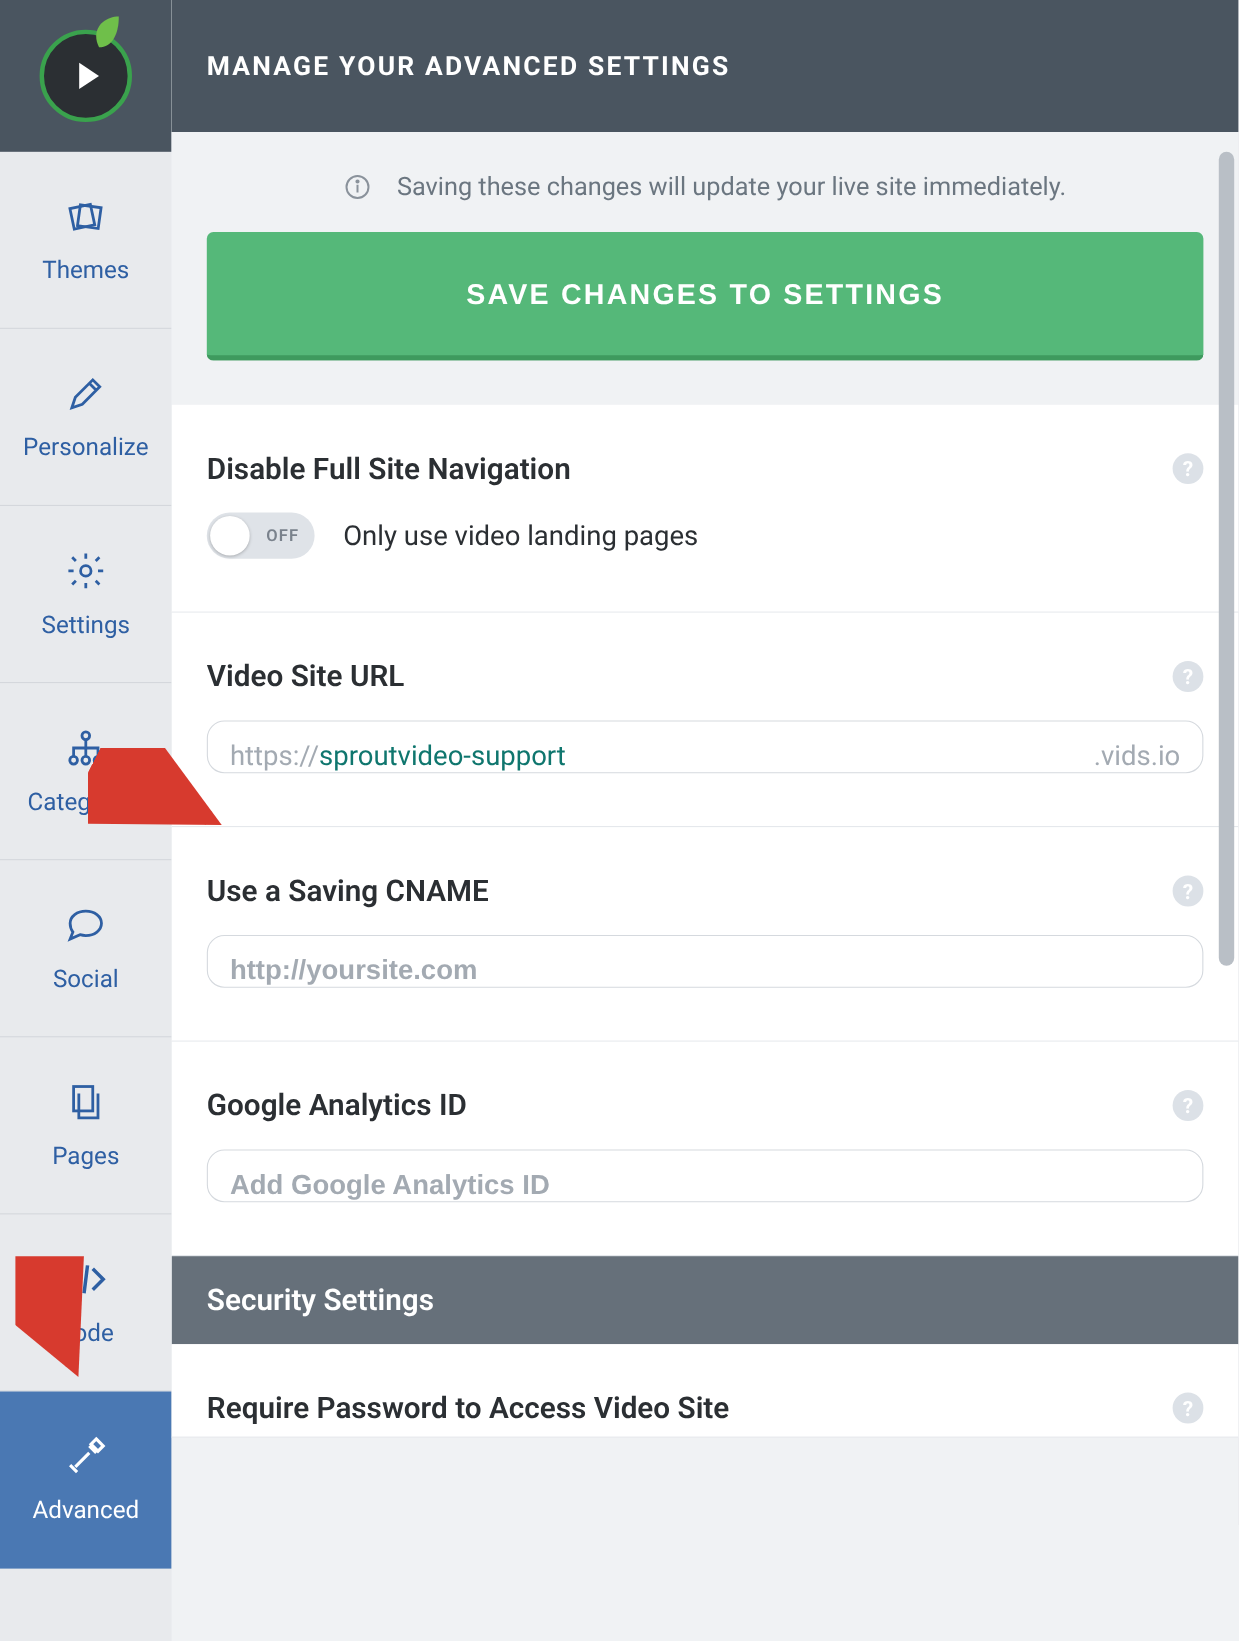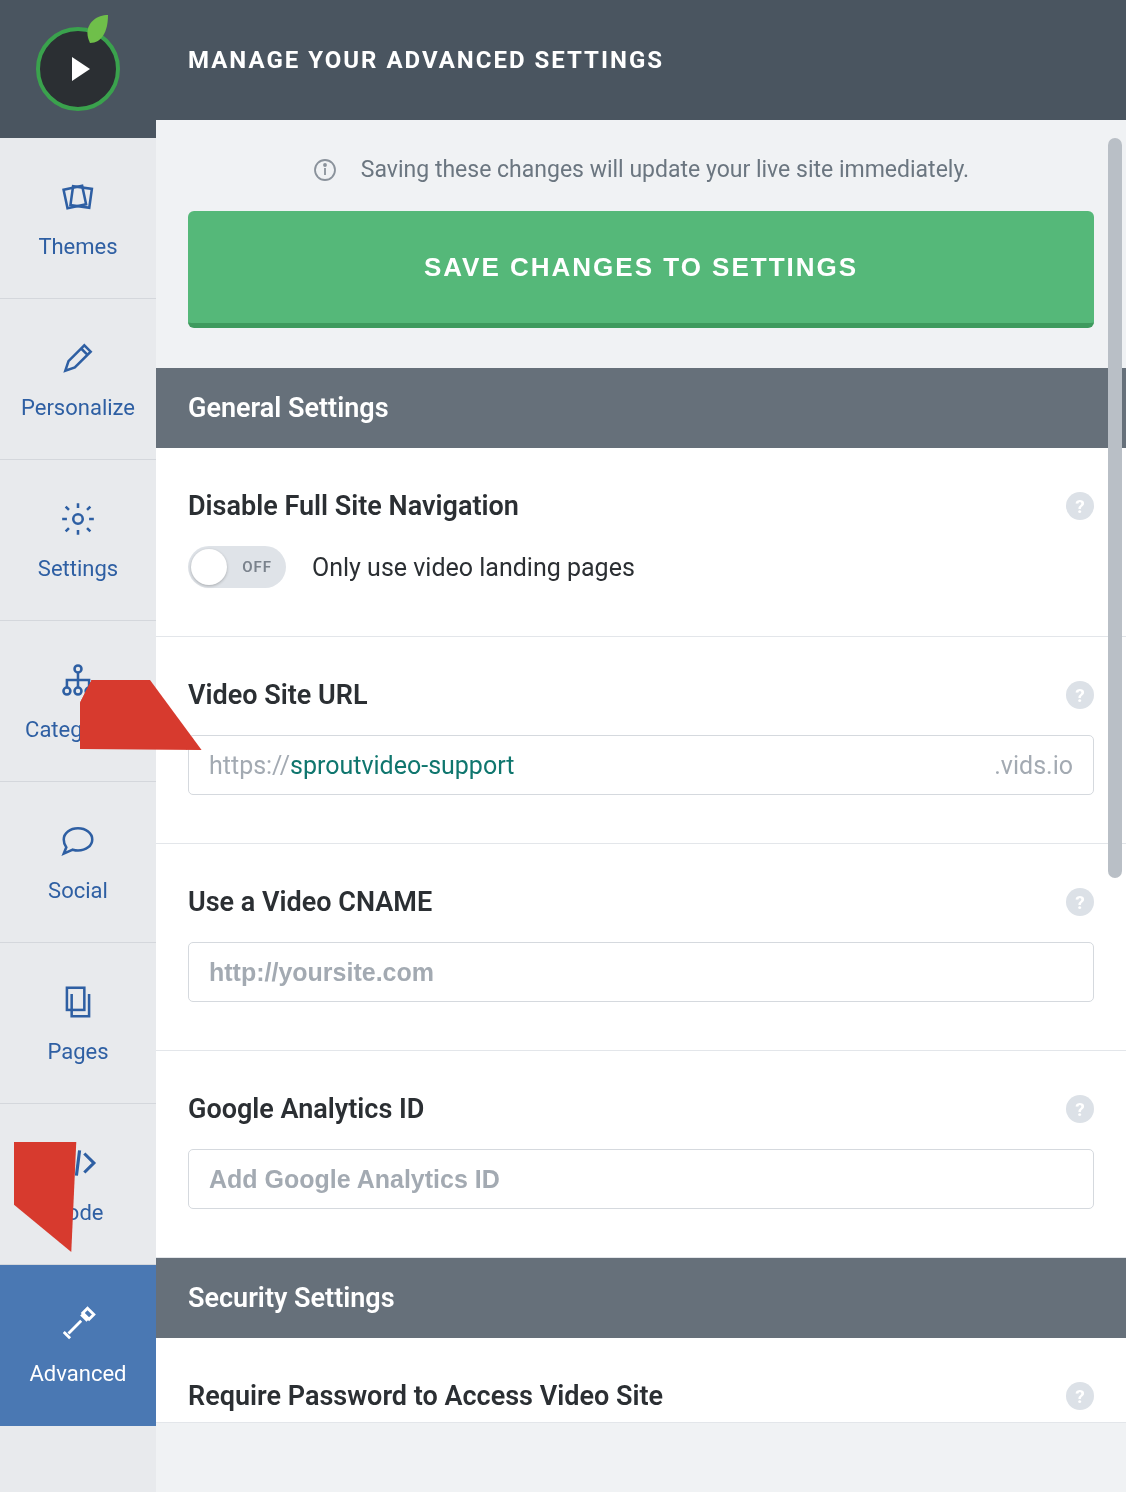--- a/index.html
+++ b/index.html
@@ -197,25 +197,25 @@
     left:3px; top:3px;
     width:36px;height:36px;
     border-radius:50%;
     background:#fff;
     box-shadow:0 1px 3px rgba(0,0,0,.25);
   }
   .toggle-desc { font-size:25px; color:#2b2f33; }
 
   .input-box {
     width:100%;
-    height:60px;
+    height:48px;
     border:1px solid #d5d9de;
-    border-radius:5px;
-    display:flex;
-    align-items:center;
+    border-radius:16px;
+    display:flex;
+    align-items:flex-end;
     padding:0 20px;
     font-size:25px;
     background:#fff;
   }
   .prefix, .suffix { color:#a3aab2; }
   .url-value { color:#0f766e; }
   .input-field {
     border:none;outline:none;
     flex:1;
     font-size:25px;
@@ -313,21 +313,20 @@
           <svg width="24" height="24" viewBox="0 0 24 24" fill="none" stroke="#8a929b" stroke-width="1.8">
               <circle cx="12" cy="12" r="10"></circle>
               <line x1="12" y1="10" x2="12" y2="17"></line>
               <circle cx="12" cy="7" r="1" fill="#8a929b"></circle>
             </svg>
           <span>Saving these changes will update your live site immediately.</span>
         </div>
         <button class="save-btn">SAVE CHANGES TO SETTINGS</button>
       </div>
 
-      <div class="section-header">General Settings</div>
 
       <div class="panel">
         <div class="panel-row">
           <h3>Disable Full Site Navigation</h3>
           <div class="help-icon">?</div>
         </div>
         <div class="toggle-row">
           <div class="toggle">
             <div class="toggle-knob"></div>
             <span>OFF</span>
@@ -344,21 +343,21 @@
         <div class="input-box">
           <span class="prefix">https://</span>
             <span class="url-value">sproutvideo-support</span>
           <span style="flex:1"></span>
           <span class="suffix">.vids.io</span>
         </div>
       </div>
 
       <div class="panel">
         <div class="panel-row">
-          <h3>Use a Video CNAME</h3>
+          <h3>Use a Saving CNAME</h3>
           <div class="help-icon">?</div>
         </div>
         <div class="input-box">
           <input class="input-field" placeholder="http://yoursite.com" style="">
         </div>
       </div>
 
       <div class="panel">
         <div class="panel-row">
           <h3>Google Analytics ID</h3>

